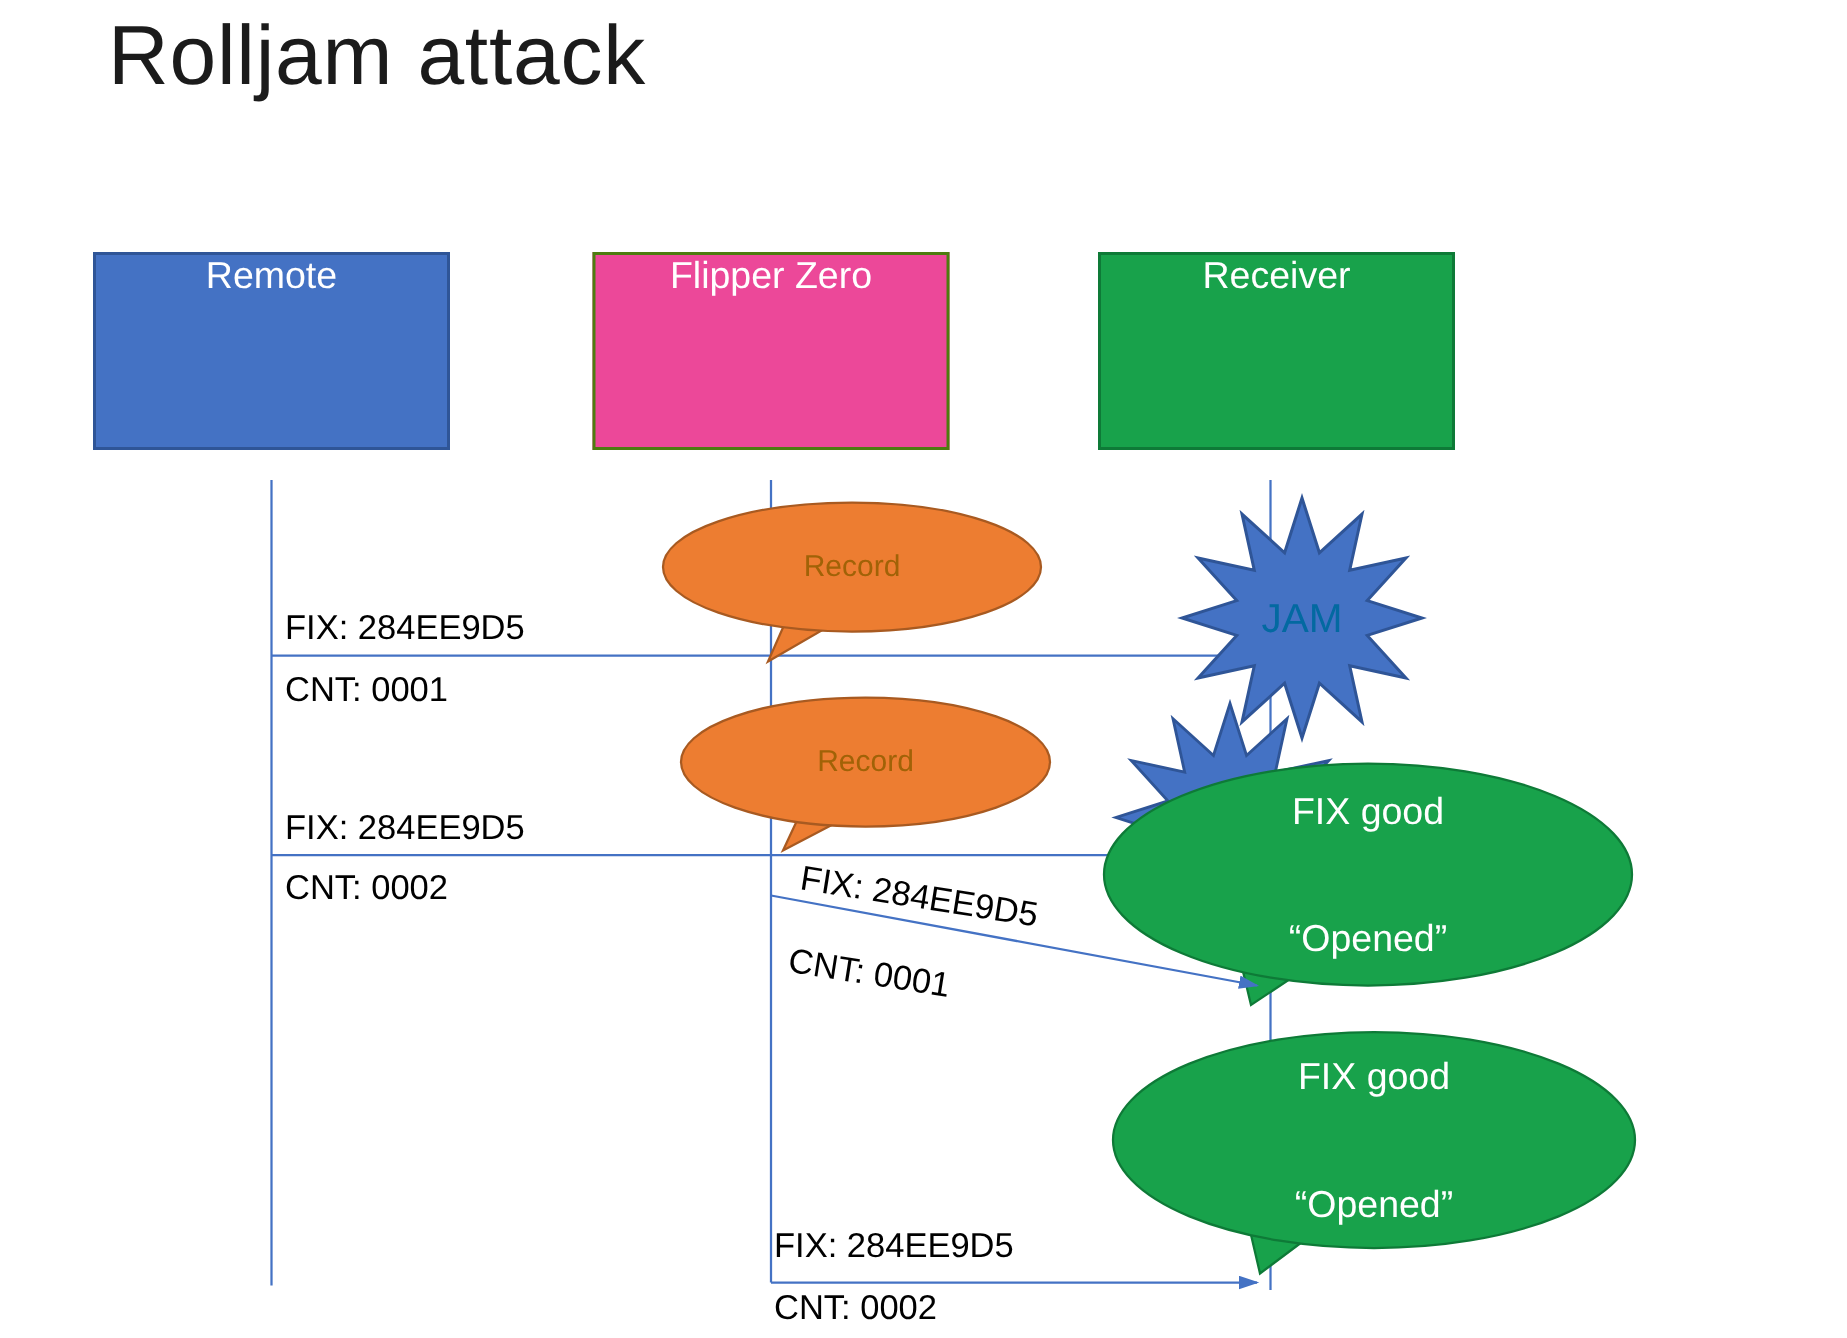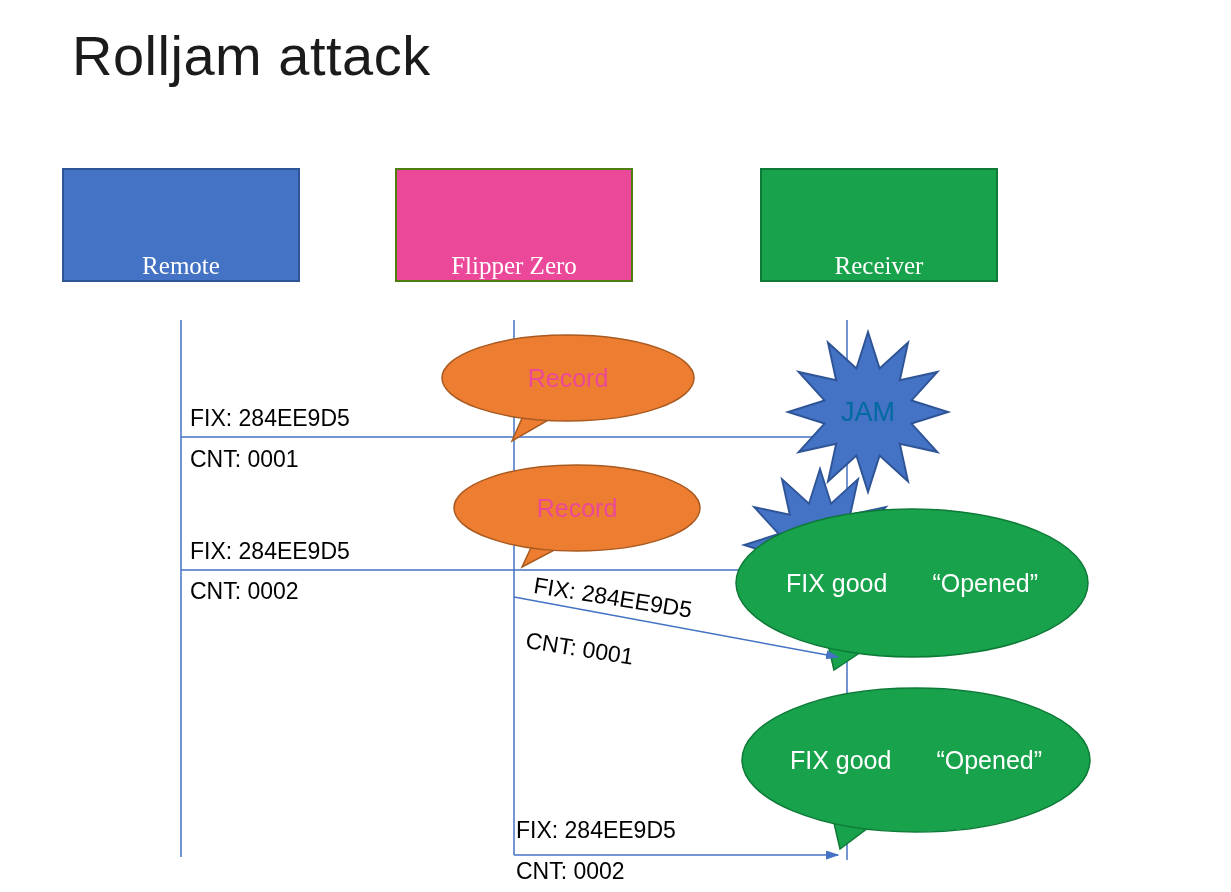--- a/index.html
+++ b/index.html
@@ -3,38 +3,38 @@
 <meta charset="utf-8">
 <style>
   html,body{margin:0;padding:0;background:#fff;}
   #slide{
     position:relative;width:1231px;height:892px;background:#ffffff;
     font-family:"Liberation Sans", sans-serif;overflow:hidden;
   }
   #diagram-svg{position:absolute;left:0;top:0;width:1231px;height:892px;}
   .abs{position:absolute;}
   .slide-title{
-    left:72px;top:4px;font-size:56px;color:#1b1b1b;letter-spacing:0.5px;margin-top:19px;
+    left:72px;top:4px;font-size:56px;color:#1b1b1b;letter-spacing:0.5px;
   }
   .actor-box{
-    position:absolute;top:168px;width:238px;height:114px;
-    display:flex;align-items:flex-end;justify-content:center;
-    color:#ffffff;font-size:25px;box-sizing:border-box;font-family:Liberation Serif, serif;
+    position:absolute;top:168px;width:238px;height:132px;
+    display:flex;align-items:flex-start;justify-content:center;
+    color:#ffffff;font-size:25px;box-sizing:border-box;
   }
   .actor-remote{left:62px;background:#4472C4;border:2px solid #2F5597;}
   .actor-flipper{left:395px;background:#ec4899;border:2px solid #4d7c0f;}
-  .actor-receiver{left:760px;background:#18A24B;border:2px solid #0E7A37;}
+  .actor-receiver{left:732px;background:#18A24B;border:2px solid #0E7A37;}
   .msg-label{font-size:23px;color:#000;white-space:nowrap;}
   .rot{transform-origin:left top;transform:rotate(9deg);}
   .bubble-label{
     display:flex;align-items:center;justify-content:center;
-    color:#ec4899;font-size:25px;text-align:center;
+    color:#a16207;font-size:20px;text-align:center;
   }
   .bubble-lines{
-    display:flex;flex-direction:row;align-items:center;justify-content:center;
+    display:flex;flex-direction:column;align-items:center;justify-content:center;
     color:#ffffff;font-size:25px;line-height:40px;text-align:left;gap:45px;
   }
   .jam-label{color:#0369a1;font-size:27px;}
 </style>
 </head>
 <body>
 
 <div id="slide">
 
   <svg id="diagram-svg" viewBox="0 0 1231 892" xmlns="http://www.w3.org/2000/svg">

